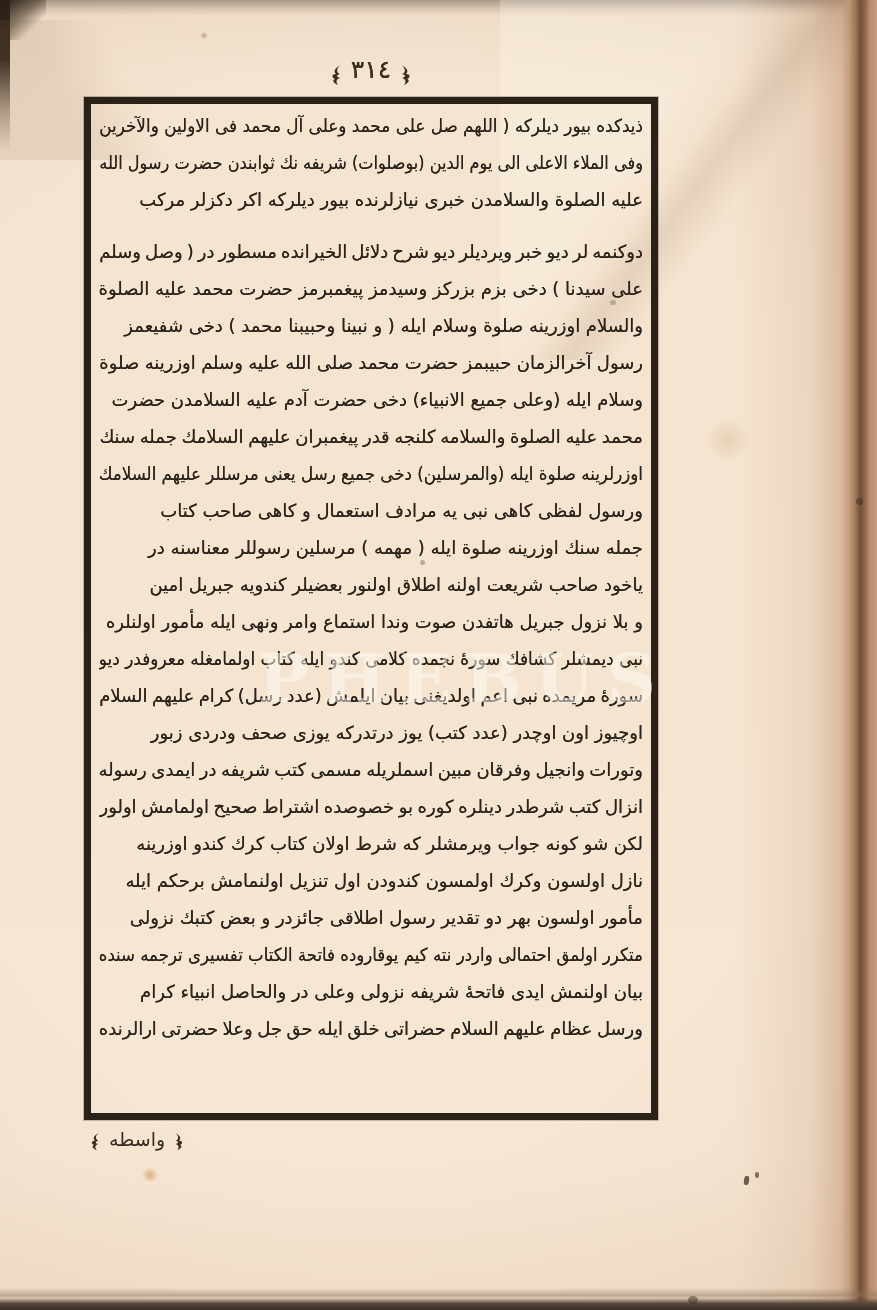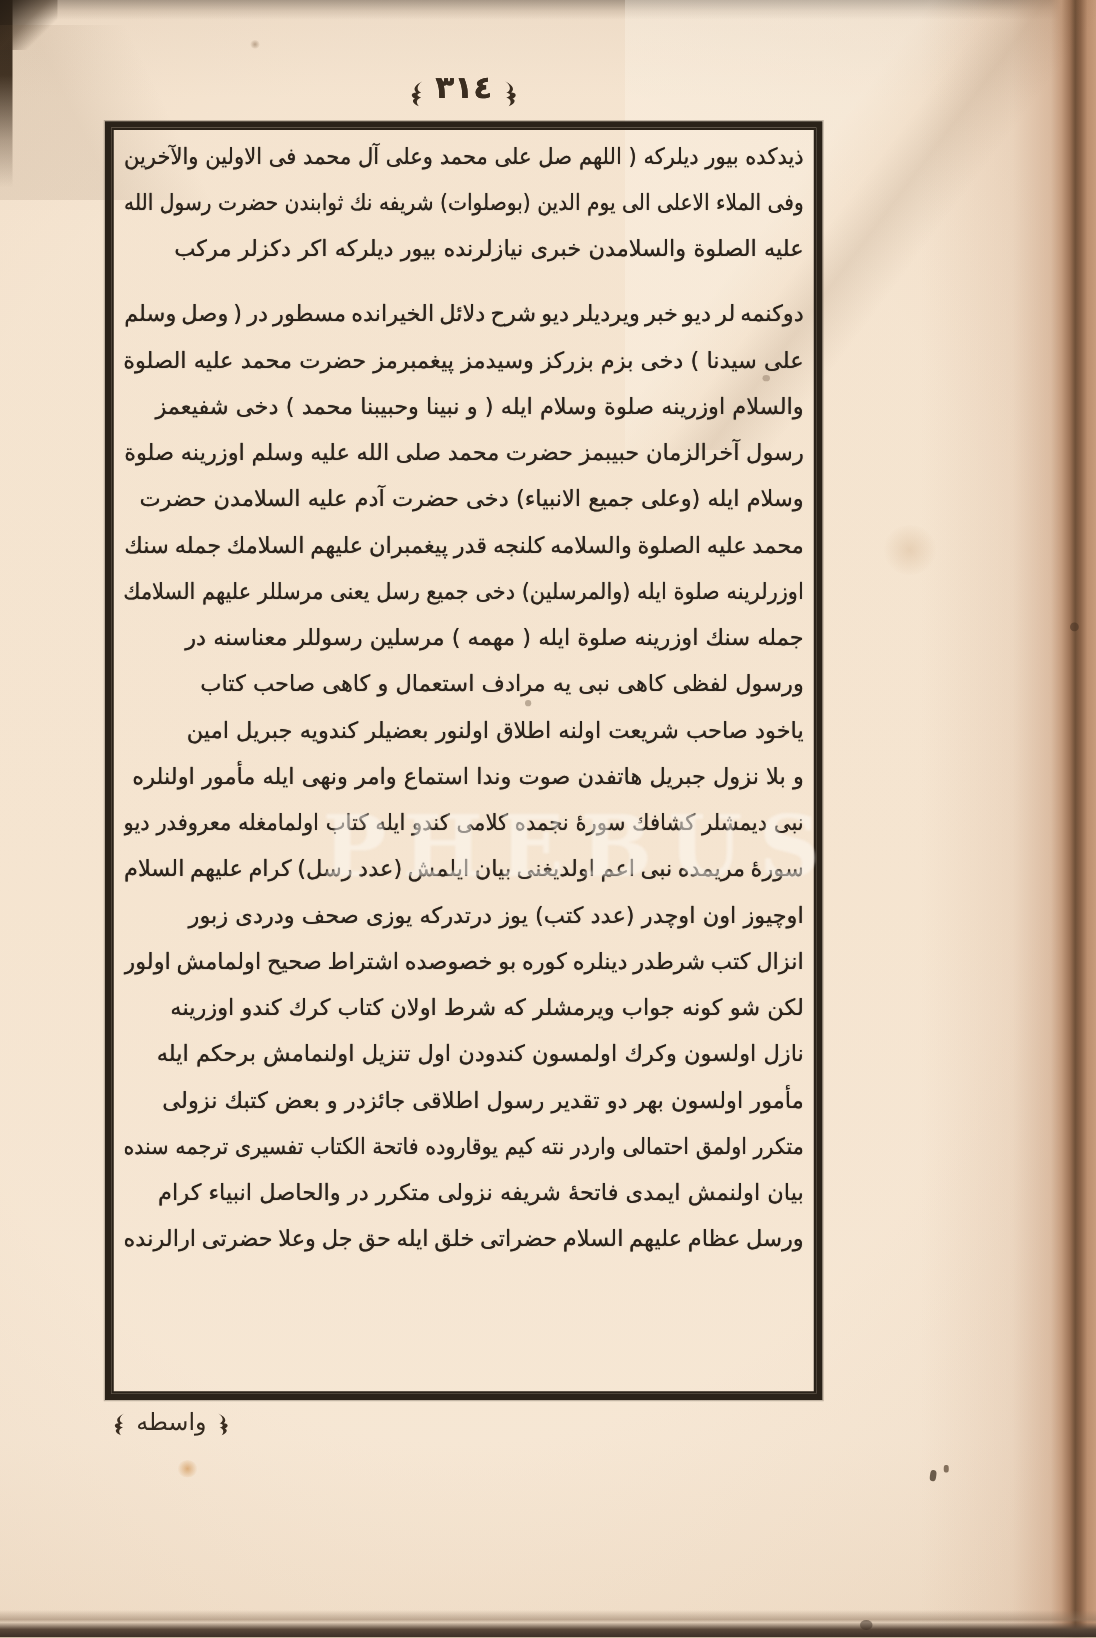--- a/index.html
+++ b/index.html
@@ -34,21 +34,21 @@
       #c89c7c 100%);}
   .edge-bottom{position:absolute;bottom:0;left:0;width:100%;height:22px;
     background:linear-gradient(180deg,rgba(0,0,0,0),rgba(140,115,92,.5) 35%,#6b574722 45%,#5a483a 70%,#3c2f26 100%);}
   .crease-tr{position:absolute;top:0;left:500px;width:377px;height:360px;pointer-events:none;
     background:linear-gradient(127deg,rgba(255,250,240,.28) 38%,rgba(255,250,240,.0) 46%,rgba(120,88,58,.13) 52%,rgba(0,0,0,0) 60%);}
   .crease-tl{position:absolute;top:20px;left:0;width:240px;height:140px;pointer-events:none;
     background:linear-gradient(64deg,rgba(125,95,65,.12) 30%,rgba(0,0,0,0) 55%);}
   
   .folio{position:absolute;top:50px;left:84px;width:574px;text-align:center;
     color:#3a2d20;font-size:25px;letter-spacing:2px;line-height:38px;}
-  .folio .num{vertical-align:middle;font-weight:bold;text-shadow:0 0 .5px #3a2d20;}
+  .folio .num{vertical-align:middle;font-weight:normal;text-shadow:0 0 .5px #3a2d20;}
   .fleuron{display:inline-block;vertical-align:middle;width:15px;height:22px;}
   .fleuron svg{width:100%;height:100%;fill:#3a2d20;}
   .fleuron.flip{transform:scaleX(-1);}
   
   .frame{position:absolute;left:84px;top:97px;width:574px;height:1023px;
     box-sizing:border-box;border:5px solid #2a2219;
     box-shadow:0 0 0 1px rgba(42,34,25,.25);}
   .frame-inner{box-sizing:border-box;width:100%;height:100%;
     border:2px solid #2a2219;outline:2px solid rgba(0,0,0,0);
     margin:0;padding:3px 8px 0 8px;}
@@ -111,33 +111,34 @@
           <div class="tline" style="transform: scaleX(0.936317); transform-origin: right center;">ذيدكده بيور ديلركه ( اللهم صل على محمد وعلى آل محمد فى الاولين والآخرين</div>
           <div class="tline" style="transform: scaleX(0.89769); transform-origin: right center;">وفى الملاء الاعلى الى يوم الدين (بوصلوات) شريفه نك ثوابندن حضرت رسول الله</div>
           <div class="tline" style="word-spacing: 0px;">عليه الصلوة والسلامدن خبرى نيازلرنده بيور ديلركه اكر دكزلر مركب</div>
           <div class="tline" style="word-spacing: -1.69231px; margin-top: 15px;">دوكنمه لر ديو خبر ويرديلر ديو شرح دلائل الخيرانده مسطور در ( وصل وسلم</div>
           <div class="tline" style="word-spacing: 0px;">على سيدنا ) دخى بزم بزركز وسيدمز پيغمبرمز حضرت محمد عليه الصلوة</div>
           <div class="tline" style="word-spacing: 0px;">والسلام اوزرينه صلوة وسلام ايله ( و نبينا وحبيبنا محمد ) دخى شفيعمز</div>
           <div class="tline" style="word-spacing: -0.4px;">رسول آخرالزمان حبيبمز حضرت محمد صلى الله عليه وسلم اوزرينه صلوة</div>
           <div class="tline" style="word-spacing: 0px;">وسلام ايله (وعلى جميع الانبياء) دخى حضرت آدم عليه السلامدن حضرت</div>
           <div class="tline" style="word-spacing: -1.1px;">محمد عليه الصلوة والسلامه كلنجه قدر پيغمبران عليهم السلامك جمله سنك</div>
           <div class="tline" style="transform: scaleX(0.928328); transform-origin: right center;">اوزرلرينه صلوة ايله (والمرسلين) دخى جميع رسل يعنى مرسللر عليهم السلامك</div>
+          <div class="tline" style="word-spacing: 0px;">ورسول لفظى كاهى نبى يه مرادف استعمال و كاهى صاحب كتاب</div>
           <div class="tline" style="word-spacing: 0px;">جمله سنك اوزرينه صلوة ايله ( مهمه ) مرسلين رسوللر معناسنه در</div>
-          <div class="tline" style="word-spacing: 0px;">ورسول لفظى كاهى نبى يه مرادف استعمال و كاهى صاحب كتاب</div>
           <div class="tline" style="word-spacing: 0px;">ياخود صاحب شريعت اولنه اطلاق اولنور بعضيلر كندويه جبريل امين</div>
           <div class="tline" style="word-spacing: 0px;">و بلا نزول جبريل هاتفدن صوت وندا استماع وامر ونهى ايله مأمور اولنلره</div>
           <div class="tline" style="transform: scaleX(0.939551); transform-origin: right center;">نبى ديمشلر كشافك سورهٔ نجمده كلامى كندو ايله كتاب اولمامغله معروفدر ديو</div>
           <div class="tline" style="word-spacing: -1.36364px; text-align: right;">سورهٔ مريمده نبى اعم اولديغنى بيان ايلمش (عدد رسل) كرام عليهم السلام</div>
           <div class="tline" style="word-spacing: 0px;">اوچيوز اون اوچدر (عدد كتب) يوز درتدركه يوزى صحف ودردى زبور</div>
+          <div class="tline" style="word-spacing: -1.2px;">وتورات وانجيل وفرقان مبين اسملريله مسمى كتب شريفه در ايمدى رسوله</div>
           <div class="tline" style="word-spacing: -1.1px;">انزال كتب شرطدر دينلره كوره بو خصوصده اشتراط صحيح اولمامش اولور</div>
           <div class="tline" style="word-spacing: 0px;">لكن شو كونه جواب ويرمشلر كه شرط اولان كتاب كرك كندو اوزرينه</div>
           <div class="tline" style="word-spacing: 0px;">نازل اولسون وكرك اولمسون كندودن اول تنزيل اولنمامش برحكم ايله</div>
           <div class="tline" style="word-spacing: 0px;">مأمور اولسون بهر دو تقدير رسول اطلاقى جائزدر و بعض كتبك نزولى</div>
           <div class="tline" style="transform: scaleX(0.920474); transform-origin: right center;">متكرر اولمق احتمالى واردر نته كيم يوقاروده فاتحة الكتاب تفسيرى ترجمه سنده</div>
-          <div class="tline" style="word-spacing: 0px;">بيان اولنمش ايمدى فاتحهٔ شريفه نزولى متكرر در والحاصل انبياء كرام</div>
+          <div class="tline" style="word-spacing: 0px;">بيان اولنمش ايدى فاتحهٔ شريفه نزولى وعلى در والحاصل انبياء كرام</div>
           <div class="tline" style="word-spacing: -1.18182px; text-align: center;">ورسل عظام عليهم السلام حضراتى خلق ايله حق جل وعلا حضرتى ارالرنده</div>
         </div>
     </div>
   </div>
 
   <div class="watermark">PHEBUS</div>
 
   <div class="catchword">
     <span class="fleuron"><svg viewBox="0 0 15 22">
           <path d="M13 1 C7 4 5 7 8 10 C4 10 3 13 7 15 C4 16 5 19 10 21 C7 17 9 15 12 14 C8 13 8 11 12 10 C8 9 8 4 13 1 Z"></path>

